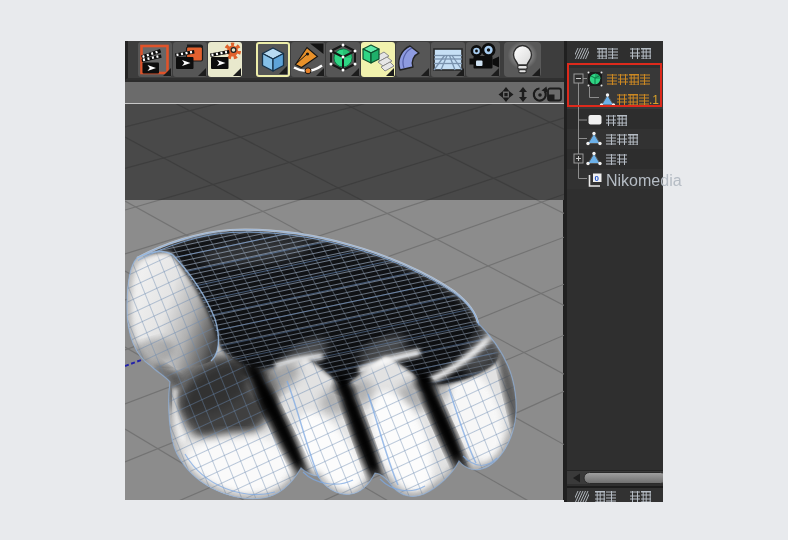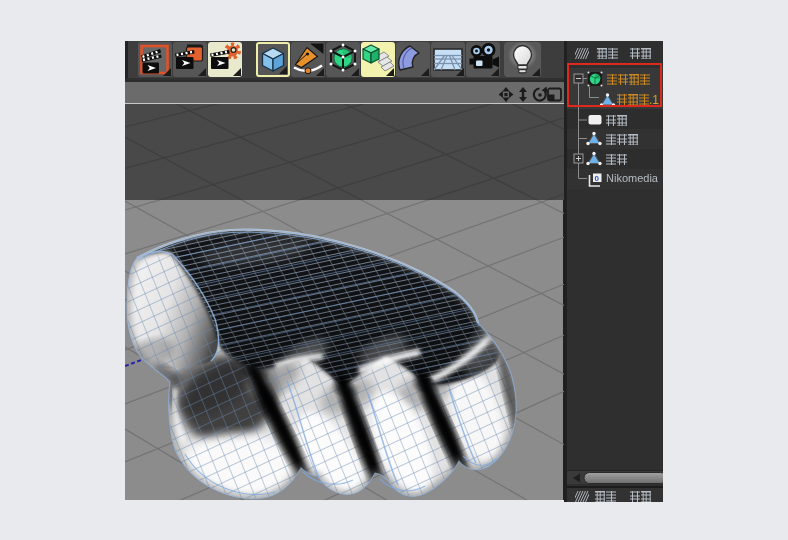--- a/index.html
+++ b/index.html
@@ -458,21 +458,21 @@
       <span class="zh o" style="left:61px;top:53px"></span>
       <span class="zh o v1" style="left:72px;top:53px"></span>
     <span style="position:absolute;left:82px;top:52px;color:#d8a22a;font-size:12px">.1</span>
     <span class="zh g v3" style="left:39px;top:74px"></span>
       <span class="zh g" style="left:50px;top:74px"></span>
     <span class="zh g v1" style="left:39px;top:93px"></span>
       <span class="zh g v3" style="left:50px;top:93px"></span>
       <span class="zh g" style="left:61px;top:93px"></span>
     <span class="zh g v1" style="left:39px;top:113px"></span>
       <span class="zh g v3" style="left:50px;top:113px"></span>
-    <span style="position:absolute;left:39px;top:131px;color:#b5bcc4;font-size:11px">Nikomedia</span>
+    <span style="position:absolute;left:39px;top:131px;color:#b5bcc4;font-size:16px">Nikomedia</span>
     <div style="position:absolute;left:0;top:429px;width:96px;height:14px;background:#3a3a3a;border-top:1px solid #242424">
       <svg width="96" height="14">
         <polygon points="6,7 13,2.5 13,11.5" fill="#1e1e1e"></polygon>
         <defs>
             <linearGradient id="thumb" x1="0" y1="0" x2="0" y2="1">
           <stop offset="0%" stop-color="#a2a2a2"></stop>
               <stop offset="45%" stop-color="#8a8a8a"></stop>
               <stop offset="100%" stop-color="#6e6e6e"></stop>
         </linearGradient>
           </defs>

